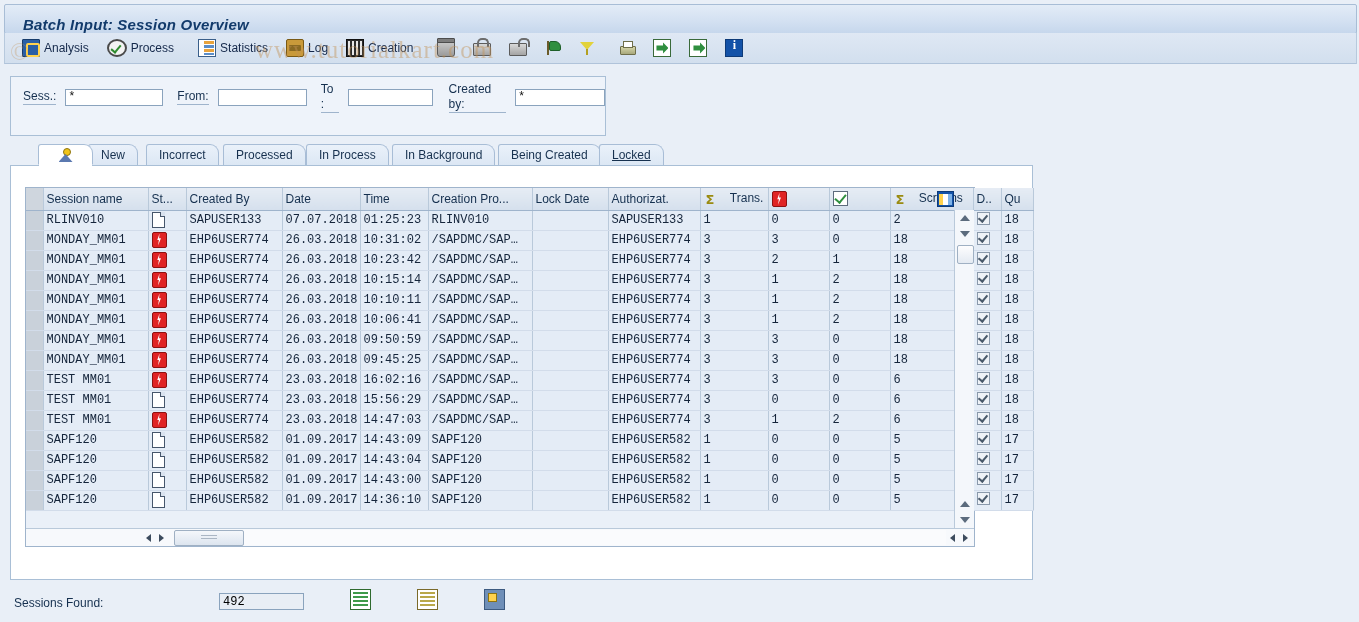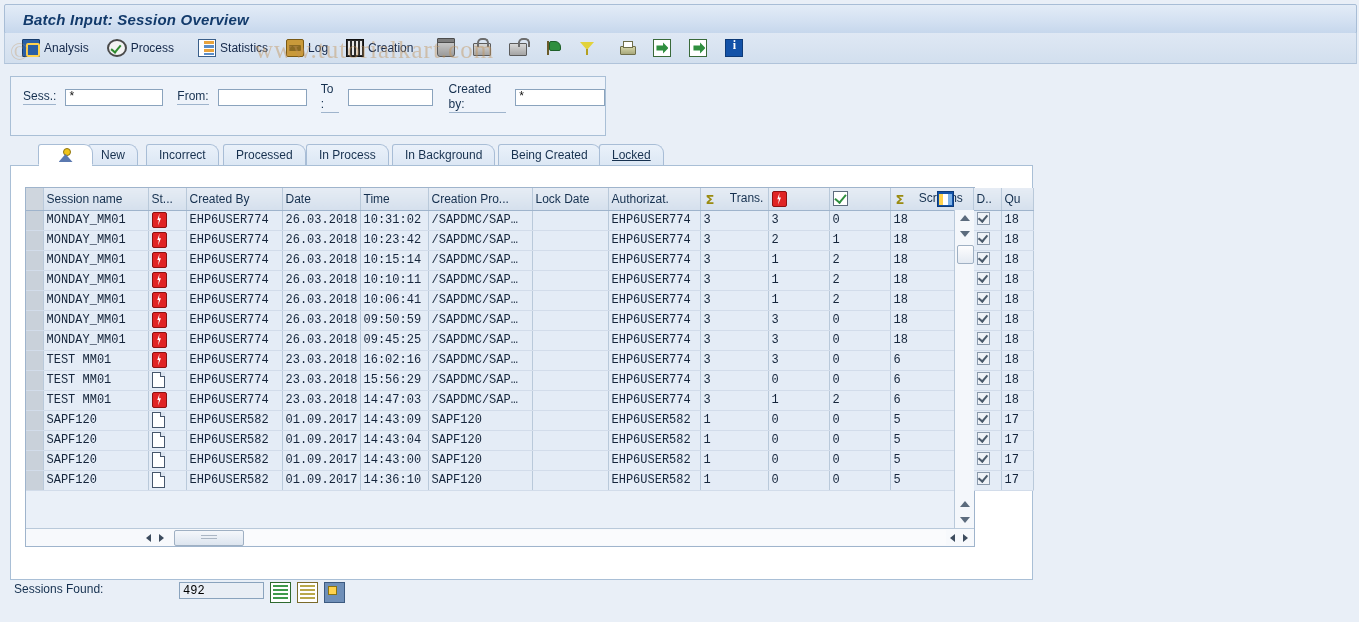--- a/index.html
+++ b/index.html
@@ -11,21 +11,21 @@
     color:#1a1a1a;
     overflow:hidden;
     position:relative;
   }
   
   .titlebar{
     position:absolute;left:4px;top:4px;width:1351px;height:28px;
     background:linear-gradient(to bottom,#e3ecf7 0%,#d4e1f2 55%,#c6d7ec 100%);
     border:1px solid #a8bdd6;
     border-radius:2px;
-    display:flex;align-items:center;
+    display:flex;align-items:flex-end;
   }
   .titlebar .title{
     margin-left:18px;
     font-size:15px;font-weight:bold;font-style:italic;
     color:#123a6b;
     letter-spacing:.2px;
   }
   
   .toolbar{
     position:absolute;left:4px;top:33px;width:1351px;height:30px;
@@ -236,21 +236,21 @@
   .hs-right .arw{left:4px;border-left:5px solid #3d4c5e;}
   .hs-thumb{width:68px;height:14px;margin-left:6px;
      background:linear-gradient(to bottom,#f4f7fb,#dde5ef);border:1px solid #9fb0c3;border-radius:2px;
      display:flex;align-items:center;justify-content:center;}
   .hs-grip{width:16px;height:6px;
      background:repeating-linear-gradient(to bottom,#aab6c4 0 1px,transparent 1px 3px);}
   .hs-track{flex:1;height:15px;background:#fafbfd;}
   .hs-right-group{display:flex;align-items:center;margin-right:2px;}
 
   
-  .footer{position:absolute;left:10px;top:582px;width:1021px;height:28px;display:flex;align-items:flex-start;}
+  .footer{position:absolute;left:10px;top:582px;width:1021px;height:28px;display:flex;align-items:flex-end;gap:40px;}
   .footer .lbl{font-size:12px;color:#15304f;width:165px;padding-left:4px;}
   .footer .cnt{
     width:85px;height:17px;border:1px solid #8aa3bd;background:#e9eef5;
     font-family:"Liberation Mono",monospace;font-size:12px;padding:0 3px;box-sizing:border-box;color:#000000;
   }
   .footer .fbtn{width:19px;height:19px;margin-left:6px;position:relative;}
   .f1{background:#fff;border:1px solid #2f6a2f;}
   .f1:after{content:"";position:absolute;left:2px;top:2px;right:2px;bottom:2px;
      background:repeating-linear-gradient(to bottom,#3f9a4a 0 2px,#ffffff 2px 4px);}
   .f2{background:#fff;border:1px solid #7a6a2a;}
@@ -407,20 +407,37 @@
           </th>
           <th>D..</th>
           <th>
             <span>Qu</span>
           </th>
         </tr>
       </thead>
       <tbody>
           <tr>
             <td class="c-sel"></td>
+            <td>RLINV010</td>
+            <td><span class="doc-ico"></span></td>
+            <td>SAPUSER133</td>
+            <td>07.07.2018</td>
+            <td>01:25:23</td>
+            <td>RLINV010</td>
+            <td></td>
+            <td>SAPUSER133</td>
+            <td>1</td>
+            <td>0</td>
+            <td>0</td>
+            <td>2</td>
+            <td><span class="chk"></span></td>
+            <td>18</td>
+          </tr>
+          <tr>
+            <td class="c-sel"></td>
             <td>MONDAY_MM01</td>
             <td><span class="err-ico"></span></td>
             <td>EHP6USER774</td>
             <td>26.03.2018</td>
             <td>10:31:02</td>
             <td>/SAPDMC/SAP…</td>
             <td></td>
             <td>EHP6USER774</td>
             <td>3</td>
             <td>3</td>

